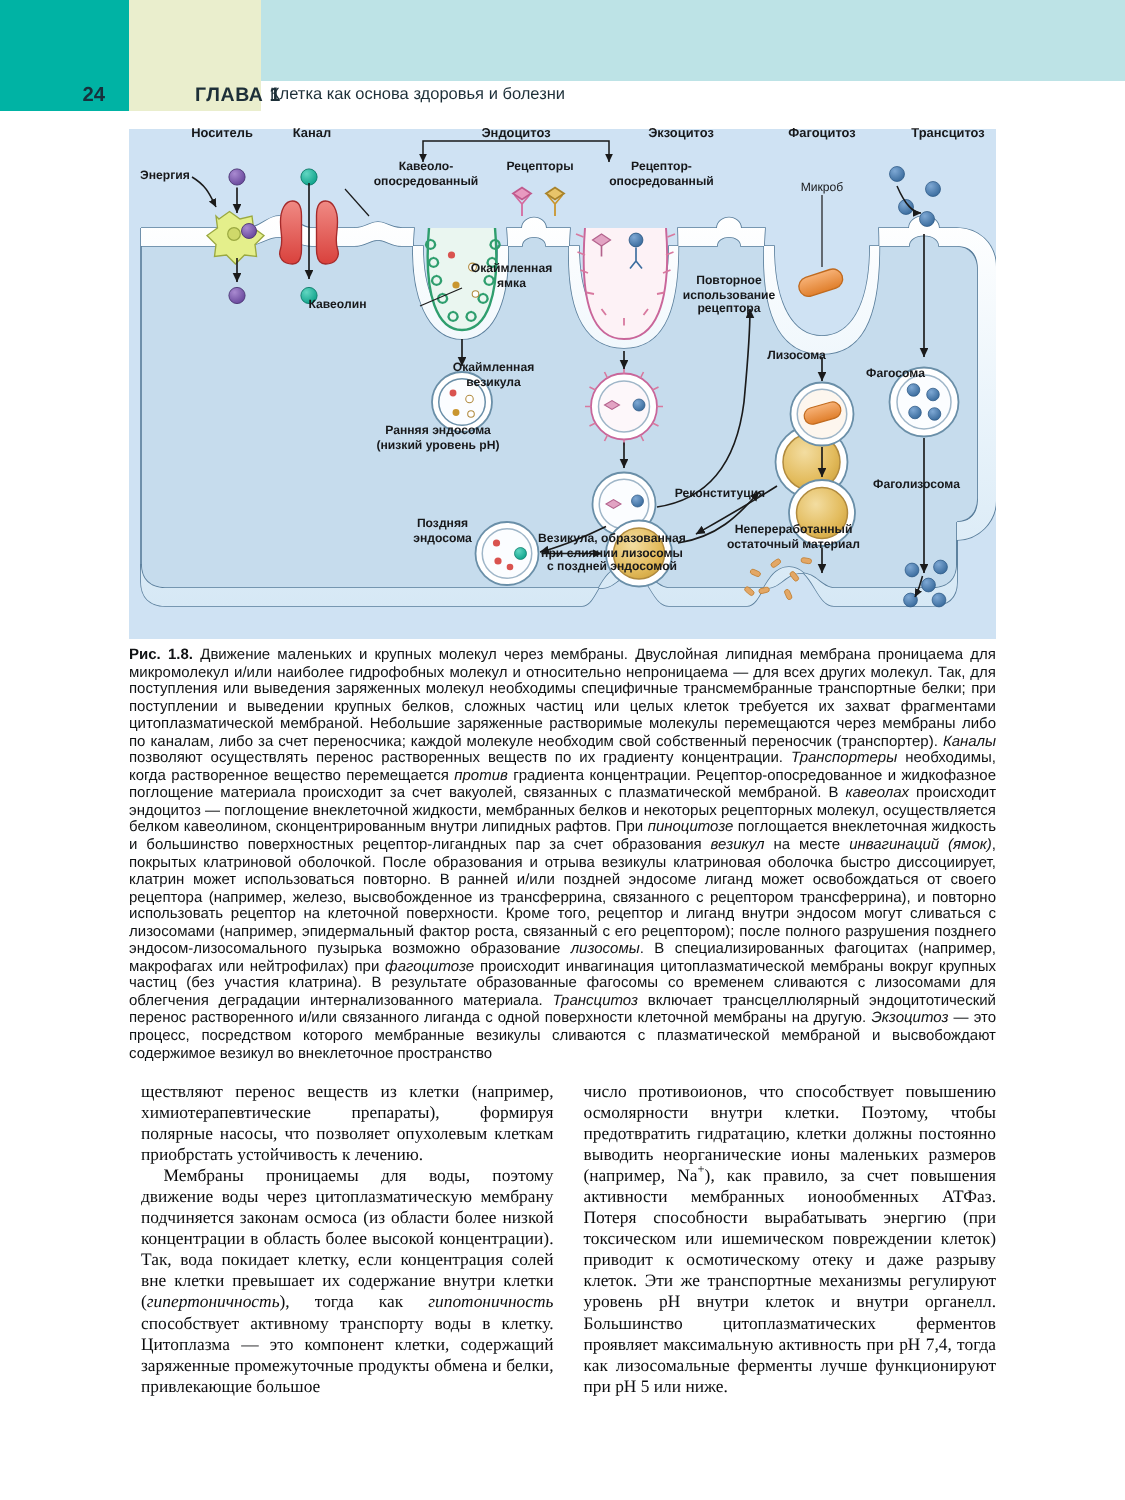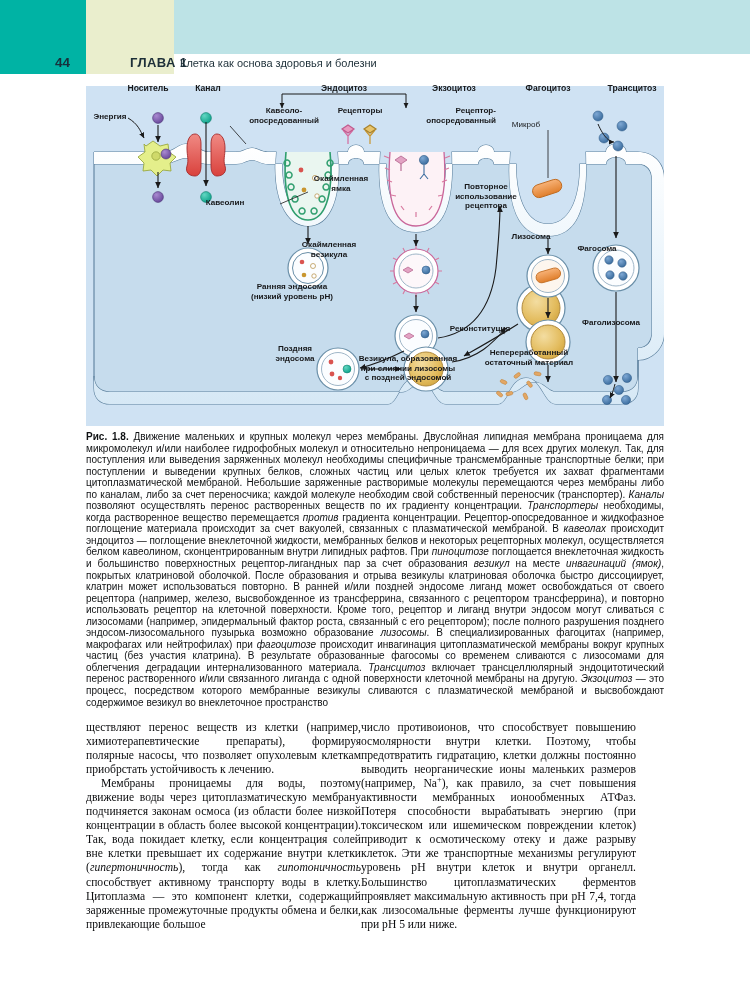--- a/index.html
+++ b/index.html
@@ -111,21 +111,22 @@
   }
   .caption i { font-style: italic; }
   .caption b { font-weight: bold; }
 
   
   .cols {
     position: absolute;
     left: 86px; top: 721px;
     width: 578px;
     display: flex;
-    justify-content: flex-start;
+    justify-content: flex-end;
+    gap: 20px;
   }
   .col {
     width: 275px;
     font-family: "Liberation Serif", serif;
     font-size: 11.6px;
     line-height: 14.05px;
     color: #0b0c0e;
     text-align: justify;
   }
   .col p { margin: 0; }
@@ -134,21 +135,21 @@
   sup { font-size: 0.72em; vertical-align: super; line-height: 0; }
 </style>
 </head>
 <body>
 
 <div class="header">
   <div class="hdr-teal"></div>
   <div class="hdr-cream"></div>
   <div class="hdr-blue-top"></div>
   <div class="hdr-blue-bar"></div>
-  <div class="page-number">44</div>
+  <div class="page-number">24</div>
   <div class="chapter-label">ГЛАВА  1</div>
   <div class="chapter-title">Клетка как основа здоровья и болезни</div>
 </div>
 
 <div class="figure">
   <div class="fig-canvas">
     <svg width="578" height="340" viewBox="0 0 578 340" xmlns="http://www.w3.org/2000/svg">
       <defs>
         <radialGradient id="lyso" cx="38%" cy="33%" r="72%">
           <stop offset="0%" stop-color="#f3dda1"></stop>
@@ -470,23 +471,23 @@
   <div class="fig-label hdr" style="left:96px;  top:-2px;  width:52px;">Канал</div>
   <div class="fig-label hdr" style="left:216px; top:-2px;  width:84px;">Эндоцитоз</div>
   <div class="fig-label hdr" style="left:328px; top:-2px;  width:80px;">Экзоцитоз</div>
   <div class="fig-label hdr" style="left:420px; top:-2px;  width:84px;">Фагоцитоз</div>
   <div class="fig-label hdr" style="left:504px; top:-2px;  width:84px;">Трансцитоз</div>
 
   <div class="fig-label" style="left:-2px;  top:26px;  width:52px;">Энергия</div>
   <div class="fig-label" style="left:156px; top:20px;  width:84px;">Кавеоло-
 опосредованный</div>
   <div class="fig-label" style="left:240px; top:20px;  width:68px;">Рецепторы</div>
-  <div class="fig-label" style="left:320px; top:20px;  width:90px;text-align:right;">Рецептор-
+  <div class="fig-label" style="left:310px; top:20px;  width:90px;">Рецептор-
 опосредованный</div>
-  <div class="fig-label reg" style="left:412px; top:34px;  width:56px;">Микроб</div>
+  <div class="fig-label reg" style="left:434px; top:34px;  width:56px;">Микроб</div>
   <div class="fig-label" style="left:108px; top:112px; width:62px;">Кавеолин</div>
   <div class="fig-label" style="left:216px; top:88px;  width:78px;">Окаймленная
 ямка</div>
   <div class="fig-label" style="left:360px; top:96px;  width:80px;">Повторное
 использование
 рецептора</div>
   <div class="fig-label" style="left:204px; top:154px; width:78px;">Окаймленная
 везикула</div>
   <div class="fig-label" style="left:412px; top:146px; width:66px;">Лизосома</div>
   <div class="fig-label" style="left:478px; top:158px; width:66px;">Фагосома</div>

